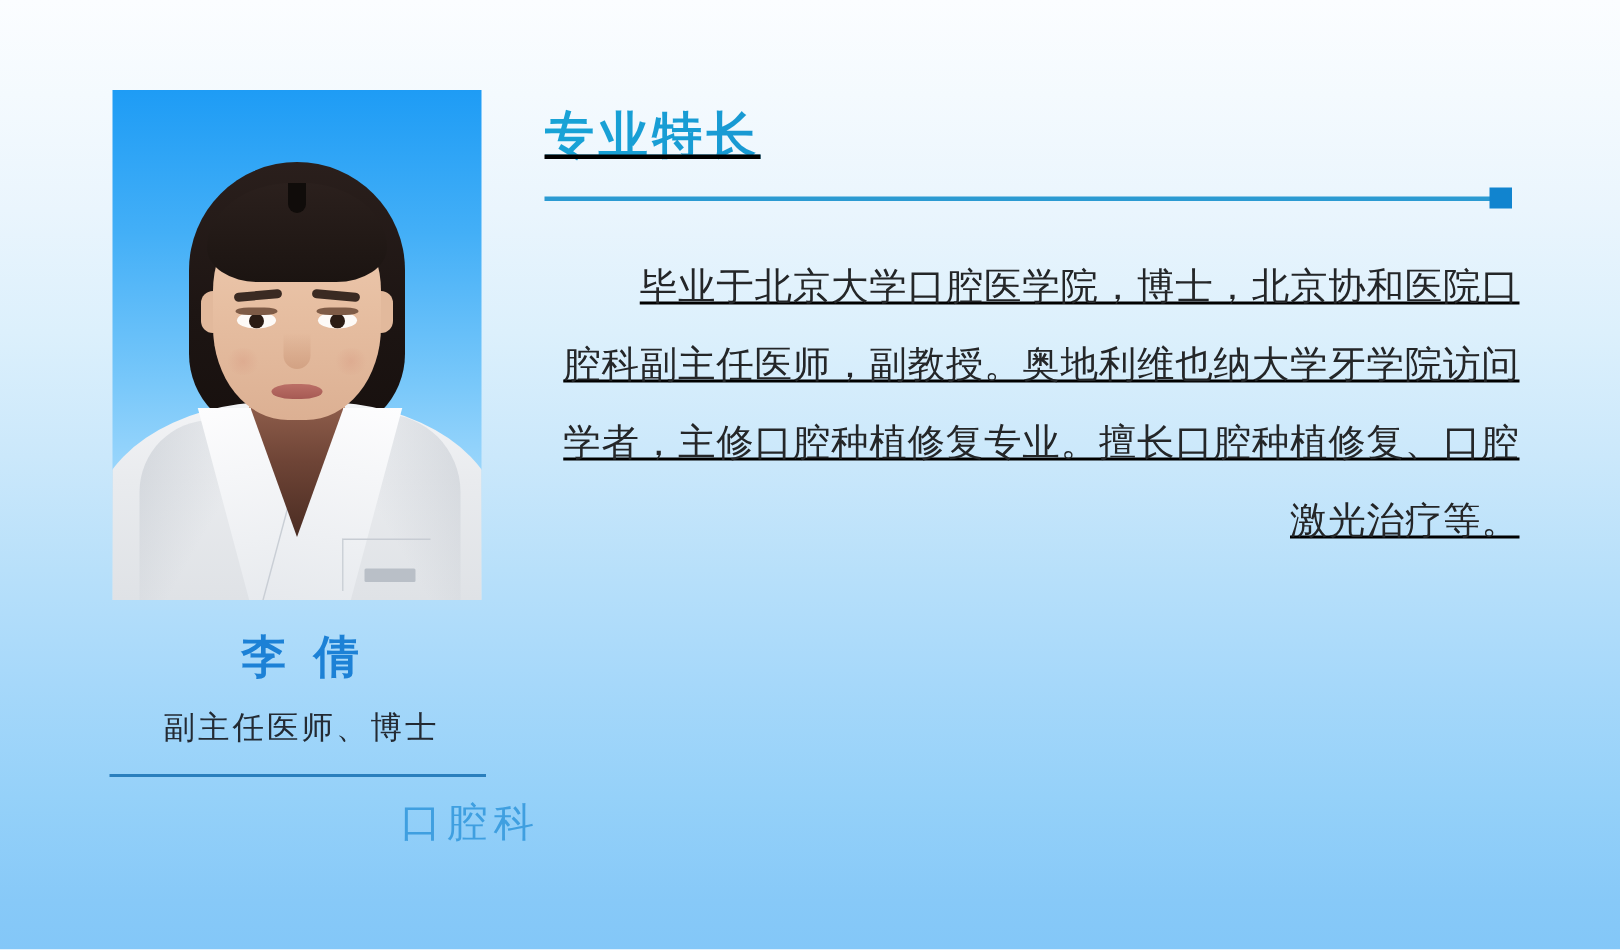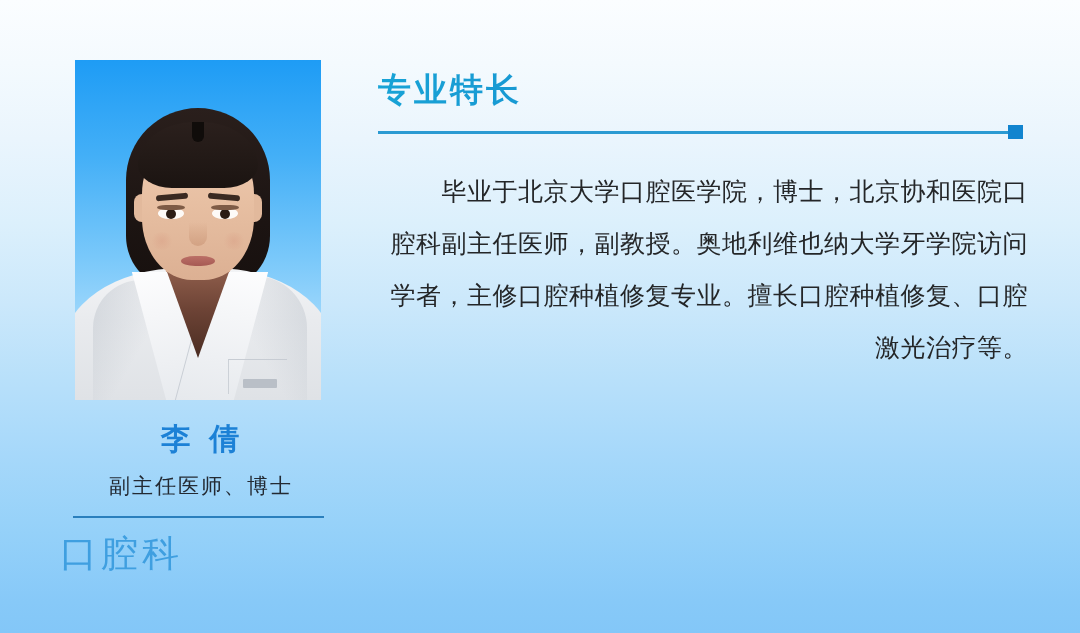--- a/index.html
+++ b/index.html
@@ -288,37 +288,38 @@
   #divider {
     position: absolute;
     left: 17px;
     top: 464px;
     width: 251px;
     height: 2px;
     background: #2a7fbd;
   }
   #department {
     position: absolute;
-    left: 0;
+    left: 16px;
     top: 483px;
     width: 288px;
-    text-align: left;
-    font-size: 37px;
+    text-align: right;
+    font-size: 27px;
     letter-spacing: 4px;
     color: #3f9fe0;
     text-indent: 4px;
     line-height: 1;
   }
 
   
   #right-column {
     position: absolute;
-    left: 378px;
+    left: 363px;
     top: 72px;
     width: 650px;
+    text-decoration: underline;
   }
   #section-title {
     font-size: 33px;
     font-weight: bold;
     letter-spacing: 3px;
     line-height: 1.1;
     background: linear-gradient(90deg, #18a3d6 0%, #1787cd 60%, #1776c6 100%);
     -webkit-background-clip: text;
     background-clip: text;
     color: transparent;

